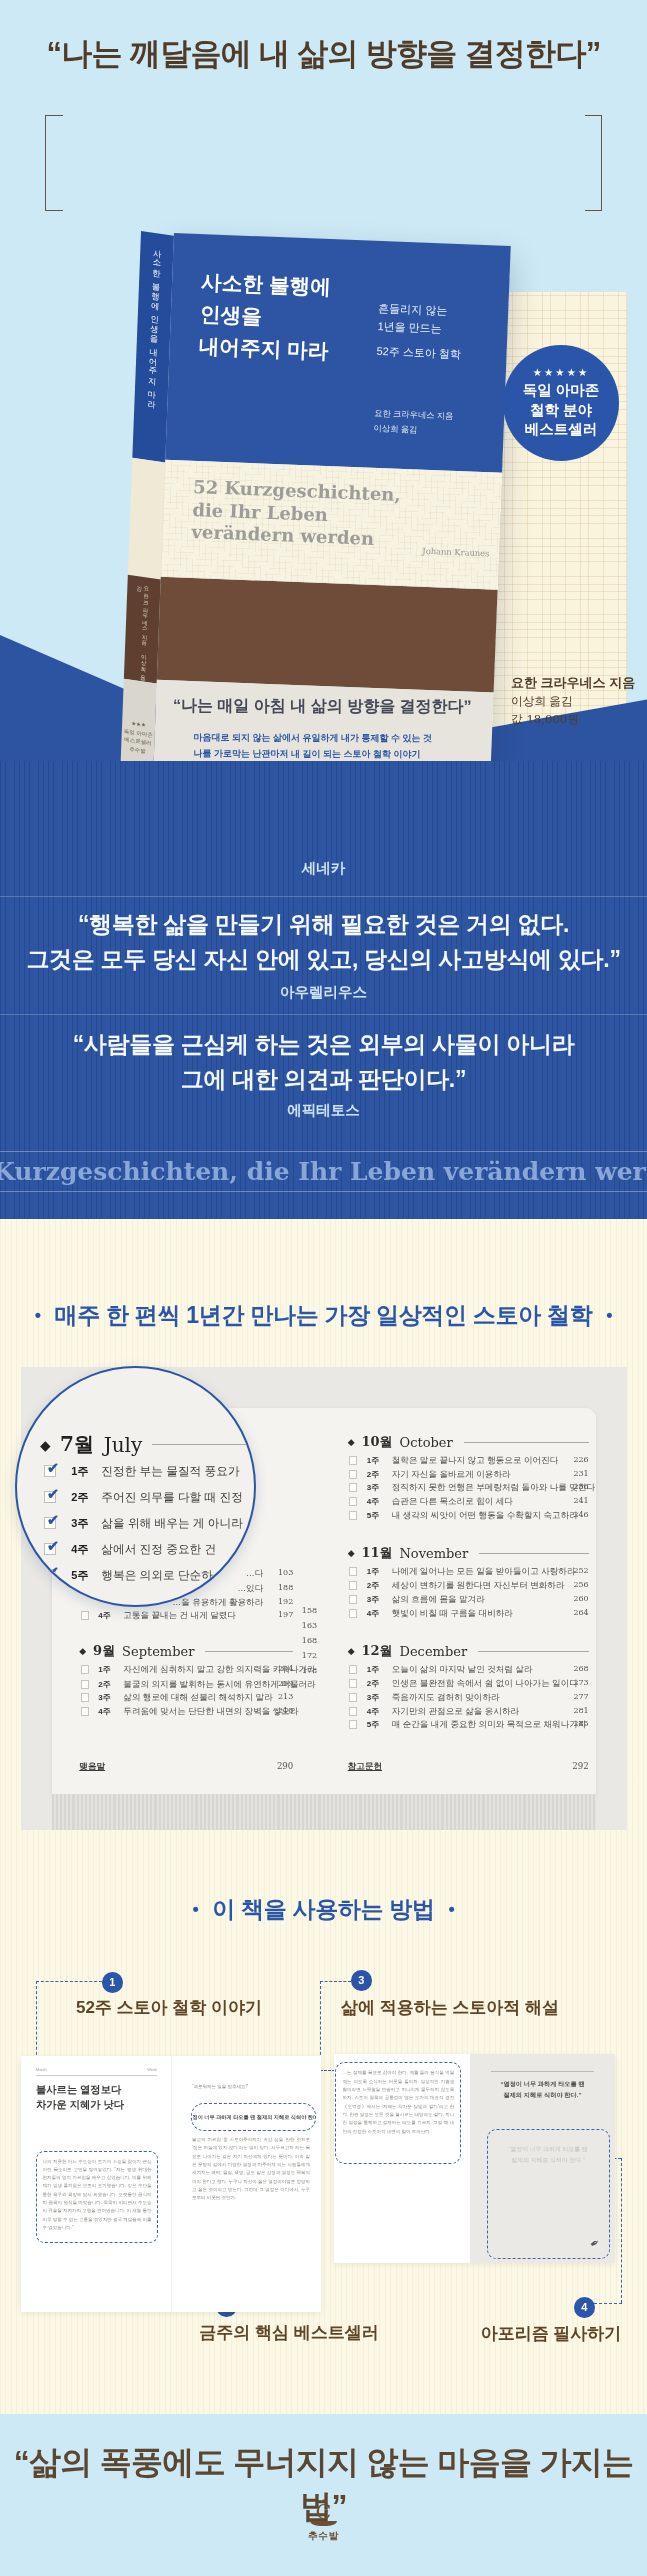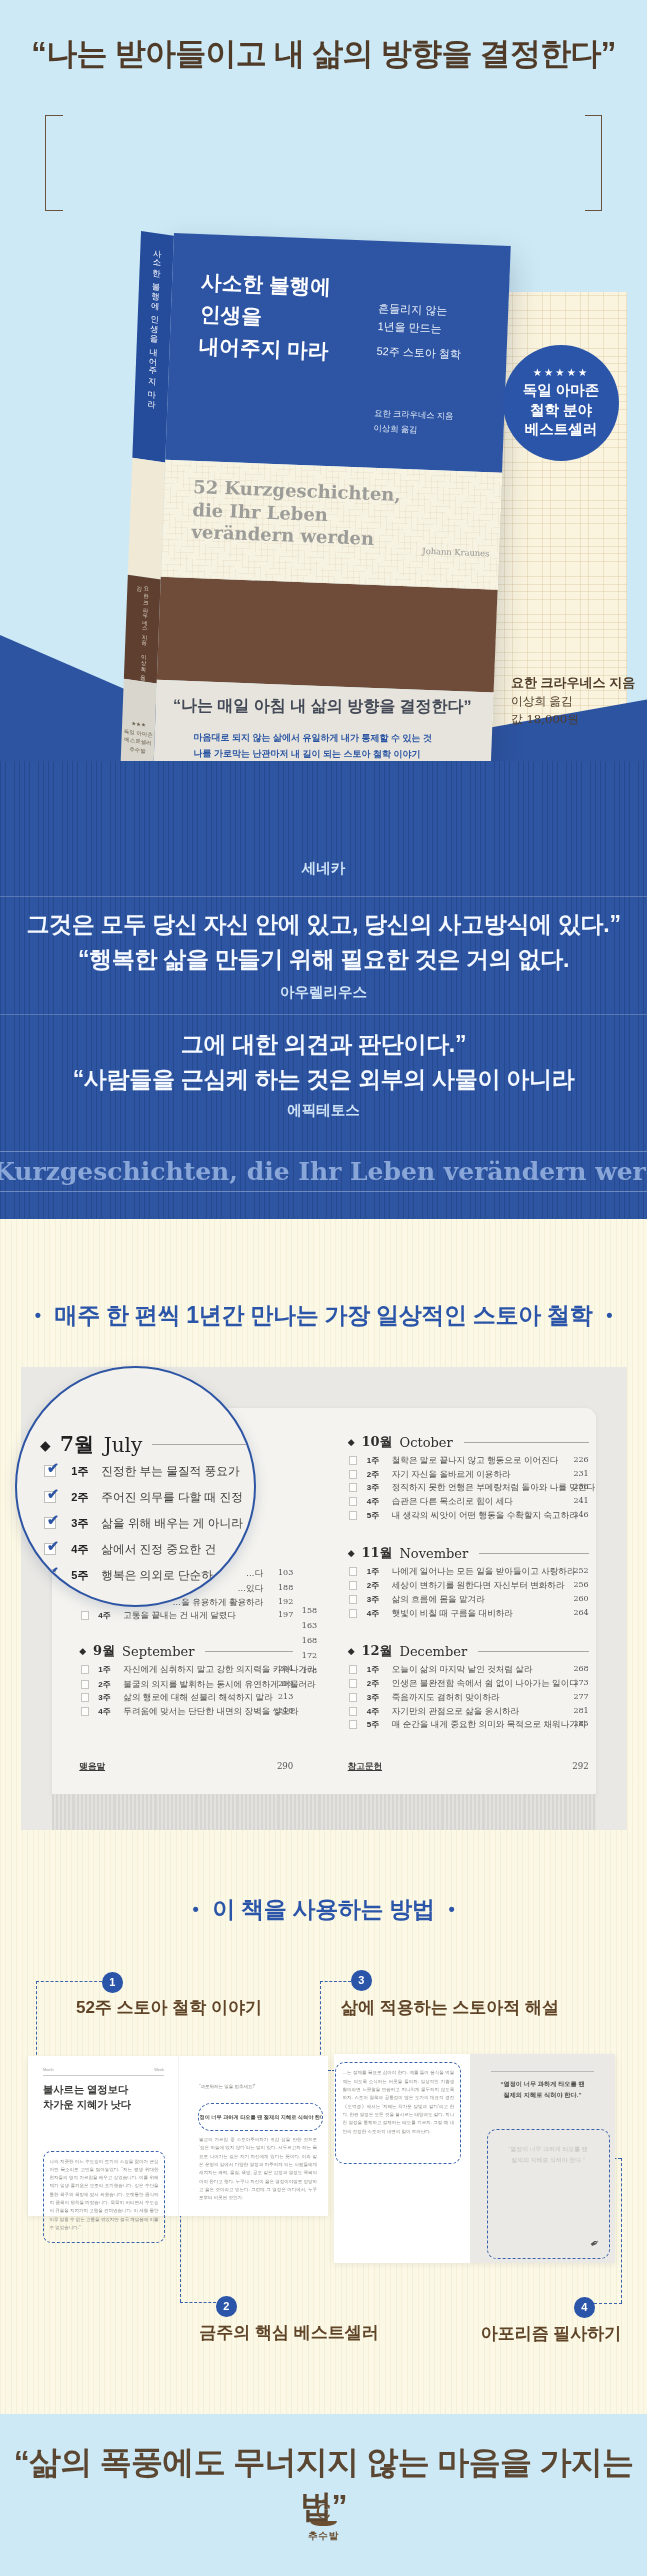--- a/index.html
+++ b/index.html
@@ -155,21 +155,21 @@
   .f-logo .sail{font-family:"DejaVu Serif",serif;font-size:20.7px;line-height:1;display:block;}
   .f-logo .hull{display:block;width:27.6px;height:4.8px;background:#6b4f33;margin:-1.4px auto 2.8px;
                 border-radius:0 0 13.8px 13.8px / 0 0 6.9px 6.9px;}
   .f-logo .pub{font-size:9.6px;font-weight:700;letter-spacing:0.7px;}
 </style>
 </head>
 <body>
 
 <div id="page">
 
-  <div class="abs main-title">“나는 받아들이고 내 삶의 방향을 결정한다”</div>
+  <div class="abs main-title">“나는 깨달음에 내 삶의 방향을 결정한다”</div>
   <div class="abs sub-box">
     <div class="bracket l"></div>
     <div class="bracket r"></div>
   </div>
 
   <div class="abs photo">
     <div class="abs grid-panel"></div>
     <div class="abs wedge wl"></div>
     <div class="abs wedge wr"></div>
 
@@ -239,28 +239,28 @@
       <div class="i1">요한 크라우네스 지음</div>
       <div class="i2">이상희 옮김</div>
       <div class="i3">값 18,000원</div>
     </div>
   </div>
 
   <div class="abs s-blue">
     <div class="bauth" style="top:98px">세네카</div>
     <div class="bdiv" style="top:135px"></div>
     <div class="bq" style="top:146px">
+      <div>“행복한 삶을 만들기 위해 필요한 것은 거의 없다.</div>
       <div>그것은 모두 당신 자신 안에 있고, 당신의 사고방식에 있다.”</div>
-      <div>“행복한 삶을 만들기 위해 필요한 것은 거의 없다.</div>
     </div>
     <div class="bauth" style="top:222px">아우렐리우스</div>
     <div class="bdiv" style="top:253px"></div>
     <div class="bq" style="top:266px">
+      <div>“사람들을 근심케 하는 것은 외부의 사물이 아니라</div>
       <div>그에 대한 의견과 판단이다.”</div>
-      <div>“사람들을 근심케 하는 것은 외부의 사물이 아니라</div>
     </div>
     <div class="bauth" style="top:340px">에픽테토스</div>
     <div class="banner">
       <div>52 Kurzgeschichten, die Ihr Leben verändern werden</div>
     </div>
   </div>
 
   <div class="abs s-cream">
 
     <div class="sec-head" style="top:81px">
@@ -505,21 +505,21 @@
     <div class="dash-v" style="left:36px;top:762px;height:170px"></div>
     <div class="dash-h" style="left:320px;top:762px;width:31px"></div>
     <div class="dash-v" style="left:320px;top:762px;height:89px"></div>
     <div class="dash-h" style="left:320px;top:851px;width:15px"></div>
     <div class="dash-v" style="left:180px;top:911px;height:172px"></div>
     <div class="dash-h" style="left:180px;top:1083px;width:36px"></div>
     <div class="dash-h" style="left:609px;top:939px;width:12.4px"></div>
     <div class="dash-v" style="left:621px;top:939px;height:145px"></div>
     <div class="dash-h" style="left:594px;top:1084px;width:27.6px"></div>
 
-    <div class="spread" style="left:28px;top:837px;width:300px;height:160px">
+    <div class="spread" style="left:21px;top:837px;width:300px;height:256px">
       <div class="pg-seam" style="left:150px"></div>
       <div class="sa-meta">
         <span>Month</span>
         <span>Week</span>
       </div>
       <div class="sa-title">
         <div>불사르는 열정보다</div>
         <div>차가운 지혜가 낫다</div>
       </div>
       <div class="dashbox" style="left:15px;top:95px;width:120px;height:90px">

